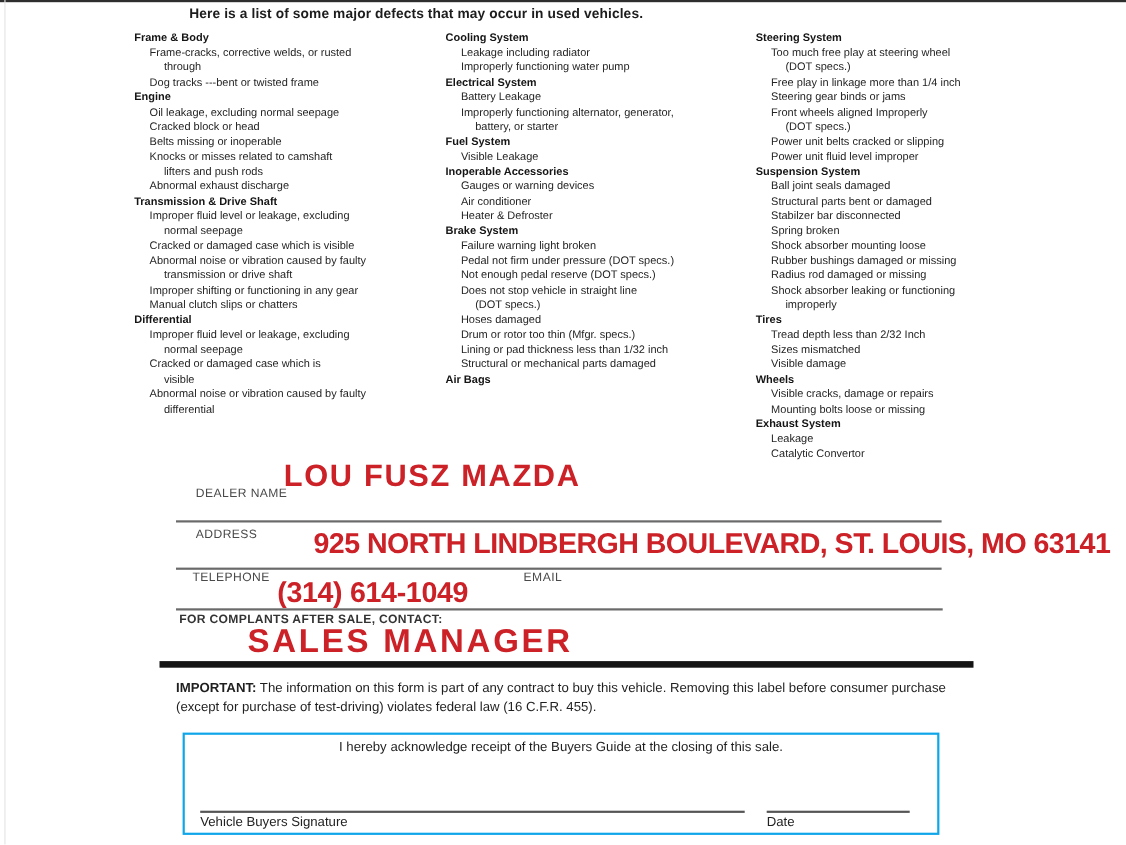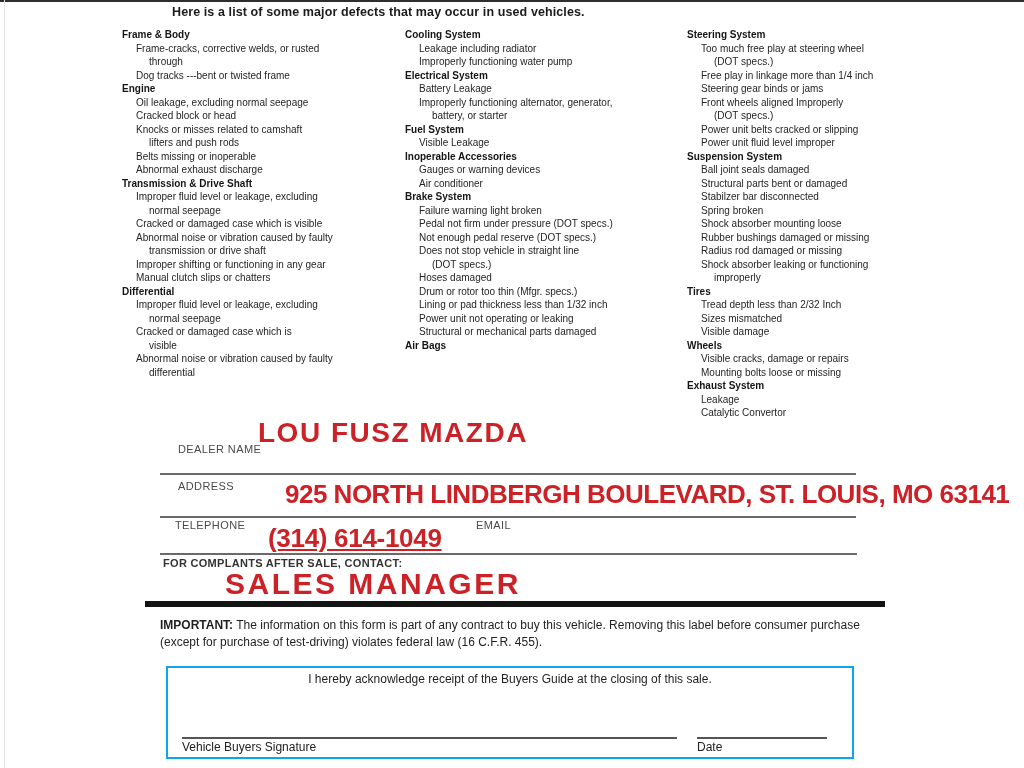--- a/index.html
+++ b/index.html
@@ -40,23 +40,23 @@
   <div class="heading">Here is a list of some major defects that may occur in used vehicles.</div>
 
   <div class="col col-0">
       <div class="sec-title">Frame &amp; Body</div>
       <div class="item">Frame-cracks, corrective welds, or rusted
 through</div>
       <div class="item">Dog tracks ---bent or twisted frame</div>
       <div class="sec-title">Engine</div>
       <div class="item">Oil leakage, excluding normal seepage</div>
       <div class="item">Cracked block or head</div>
+      <div class="item">Belts missing or inoperable</div>
       <div class="item">Knocks or misses related to camshaft
 lifters and push rods</div>
-      <div class="item">Belts missing or inoperable</div>
       <div class="item">Abnormal exhaust discharge</div>
       <div class="sec-title">Transmission &amp; Drive Shaft</div>
       <div class="item">Improper fluid level or leakage, excluding
 normal seepage</div>
       <div class="item">Cracked or damaged case which is visible</div>
       <div class="item">Abnormal noise or vibration caused by faulty
 transmission or drive shaft</div>
       <div class="item">Improper shifting or functioning in any gear</div>
       <div class="item">Manual clutch slips or chatters</div>
       <div class="sec-title">Differential</div>
@@ -73,30 +73,30 @@
       <div class="item">Improperly functioning water pump</div>
       <div class="sec-title">Electrical System</div>
       <div class="item">Battery Leakage</div>
       <div class="item">Improperly functioning alternator, generator,
 battery, or starter</div>
       <div class="sec-title">Fuel System</div>
       <div class="item">Visible Leakage</div>
       <div class="sec-title">Inoperable Accessories</div>
       <div class="item">Gauges or warning devices</div>
       <div class="item">Air conditioner</div>
+      <div class="item">Heater &amp; Defroster</div>
       <div class="sec-title">Brake System</div>
       <div class="item">Failure warning light broken</div>
       <div class="item">Pedal not firm under pressure (DOT specs.)</div>
       <div class="item">Not enough pedal reserve (DOT specs.)</div>
       <div class="item">Does not stop vehicle in straight line
 (DOT specs.)</div>
       <div class="item">Hoses damaged</div>
       <div class="item">Drum or rotor too thin (Mfgr. specs.)</div>
       <div class="item">Lining or pad thickness less than 1/32 inch</div>
-      <div class="item">Power unit not operating or leaking</div>
       <div class="item">Structural or mechanical parts damaged</div>
       <div class="sec-title">Air Bags</div>
     </div>
   <div class="col col-2">
       <div class="sec-title">Steering System</div>
       <div class="item">Too much free play at steering wheel
 (DOT specs.)</div>
       <div class="item">Free play in linkage more than 1/4 inch</div>
       <div class="item">Steering gear binds or jams</div>
       <div class="item">Front wheels aligned Improperly
@@ -128,21 +128,21 @@
   <div class="field-label" style="left:178px;top:443px;">DEALER NAME</div>
   <div class="red-fill" style="left: 258px; top: 417px; font-size: 28px; letter-spacing: 1.5px; color: rgb(203, 33, 39);">LOU FUSZ MAZDA</div>
   <div class="rule" style="left:160px;top:473px;width:696px;"></div>
 
   <div class="field-label" style="left:178px;top:480px;">ADDRESS</div>
   <div class="red-fill" style="left: 285px; top: 479px; font-size: 26px; letter-spacing: -0.5px; color: rgb(203, 33, 39);">925 NORTH LINDBERGH BOULEVARD, ST. LOUIS, MO 63141</div>
   <div class="rule" style="left:160px;top:516px;width:696px;"></div>
 
   <div class="field-label" style="left:175px;top:519px;">TELEPHONE</div>
   <div class="field-label" style="left:476px;top:519px;">EMAIL</div>
-  <div class="red-fill" style="left: 268px; top: 523px; font-size: 26px; letter-spacing: -0.3px; color: rgb(203, 33, 39); text-decoration: underline;">(314) 614-1049</div>
+  <div class="red-fill" style="left: 252px; top: 523px; font-size: 26px; letter-spacing: -0.3px; color: rgb(203, 33, 39);">(314) 614-1049</div>
   <div class="red-fill" style="left: 540px; top: 523px; font-size: 26px; color: rgb(203, 33, 39);"></div>
   <div class="rule" style="left:160px;top:553px;width:697px;"></div>
 
   <div class="complaints">FOR COMPLANTS AFTER SALE, CONTACT:</div>
   <div class="red-fill" style="left: 225px; top: 567px; font-size: 30px; letter-spacing: 2.5px; color: rgb(203, 33, 39);">SALES MANAGER</div>
 
   <div class="thick-bar"></div>
 
   <div class="important"><b>IMPORTANT:</b><span> The information on this form is part of any contract to buy this vehicle. Removing this label before consumer purchase (except for purchase of test-driving) violates federal law (16 C.F.R. 455).</span></div>
 

